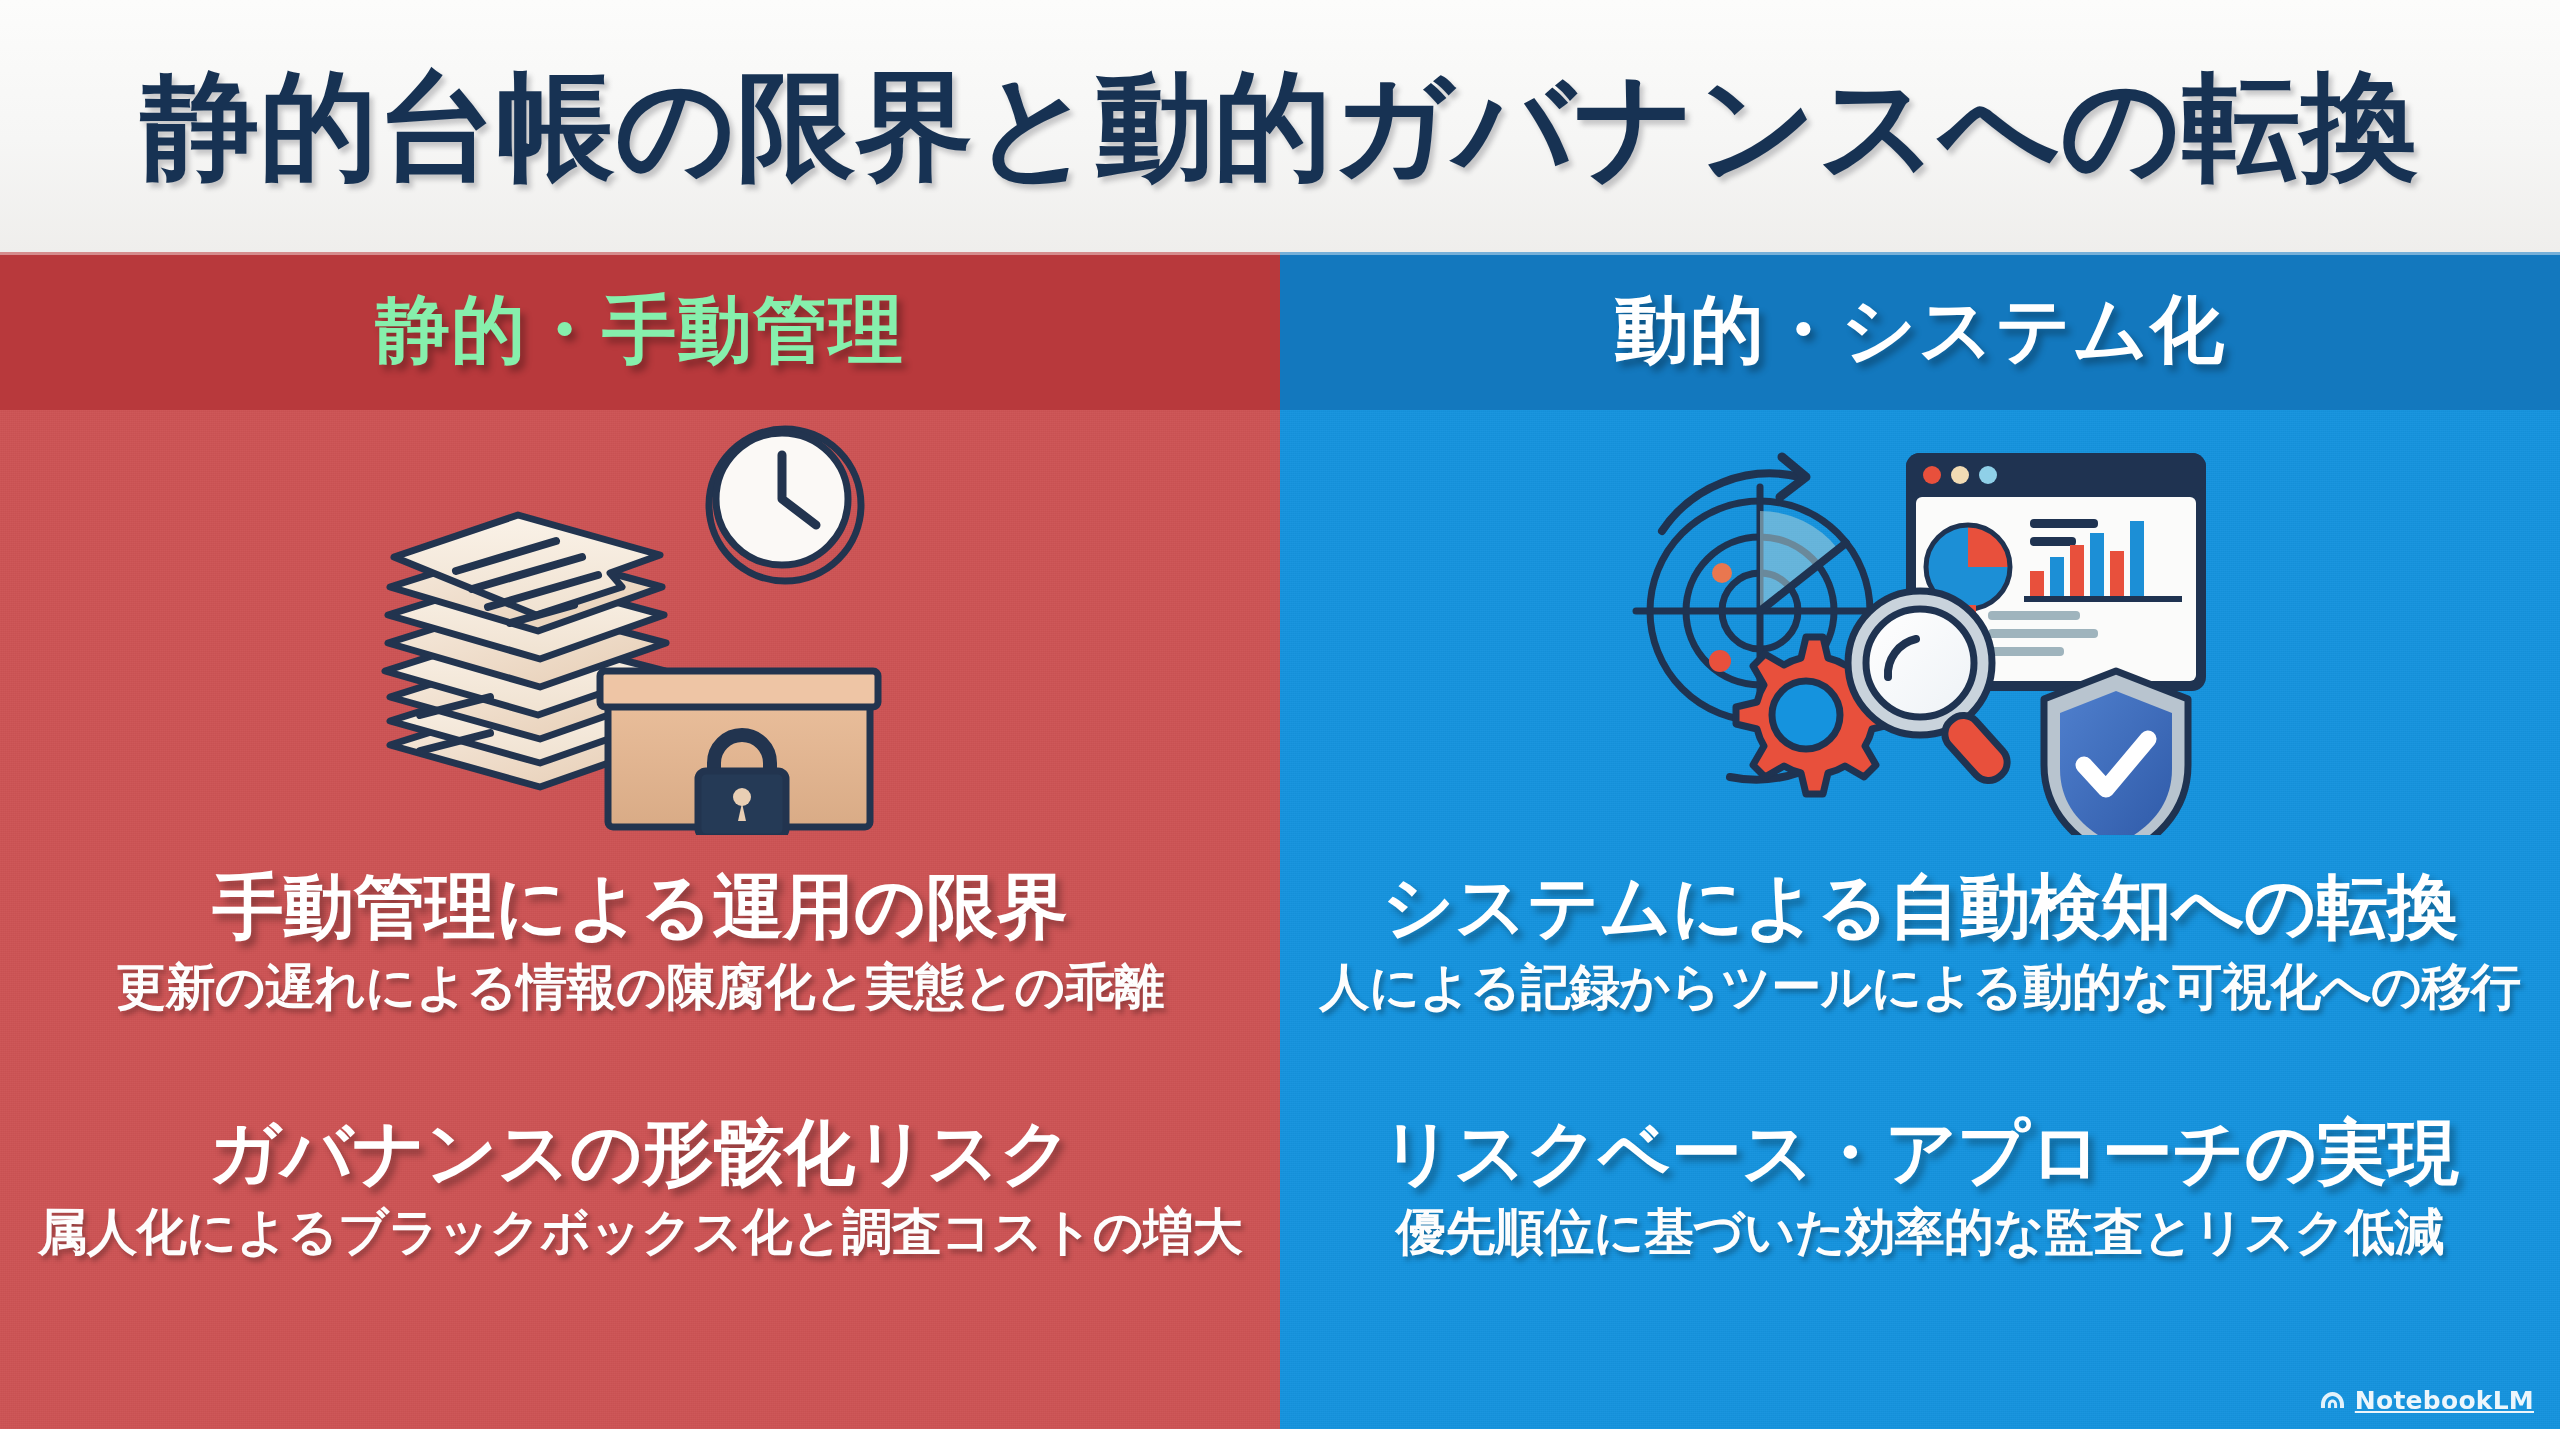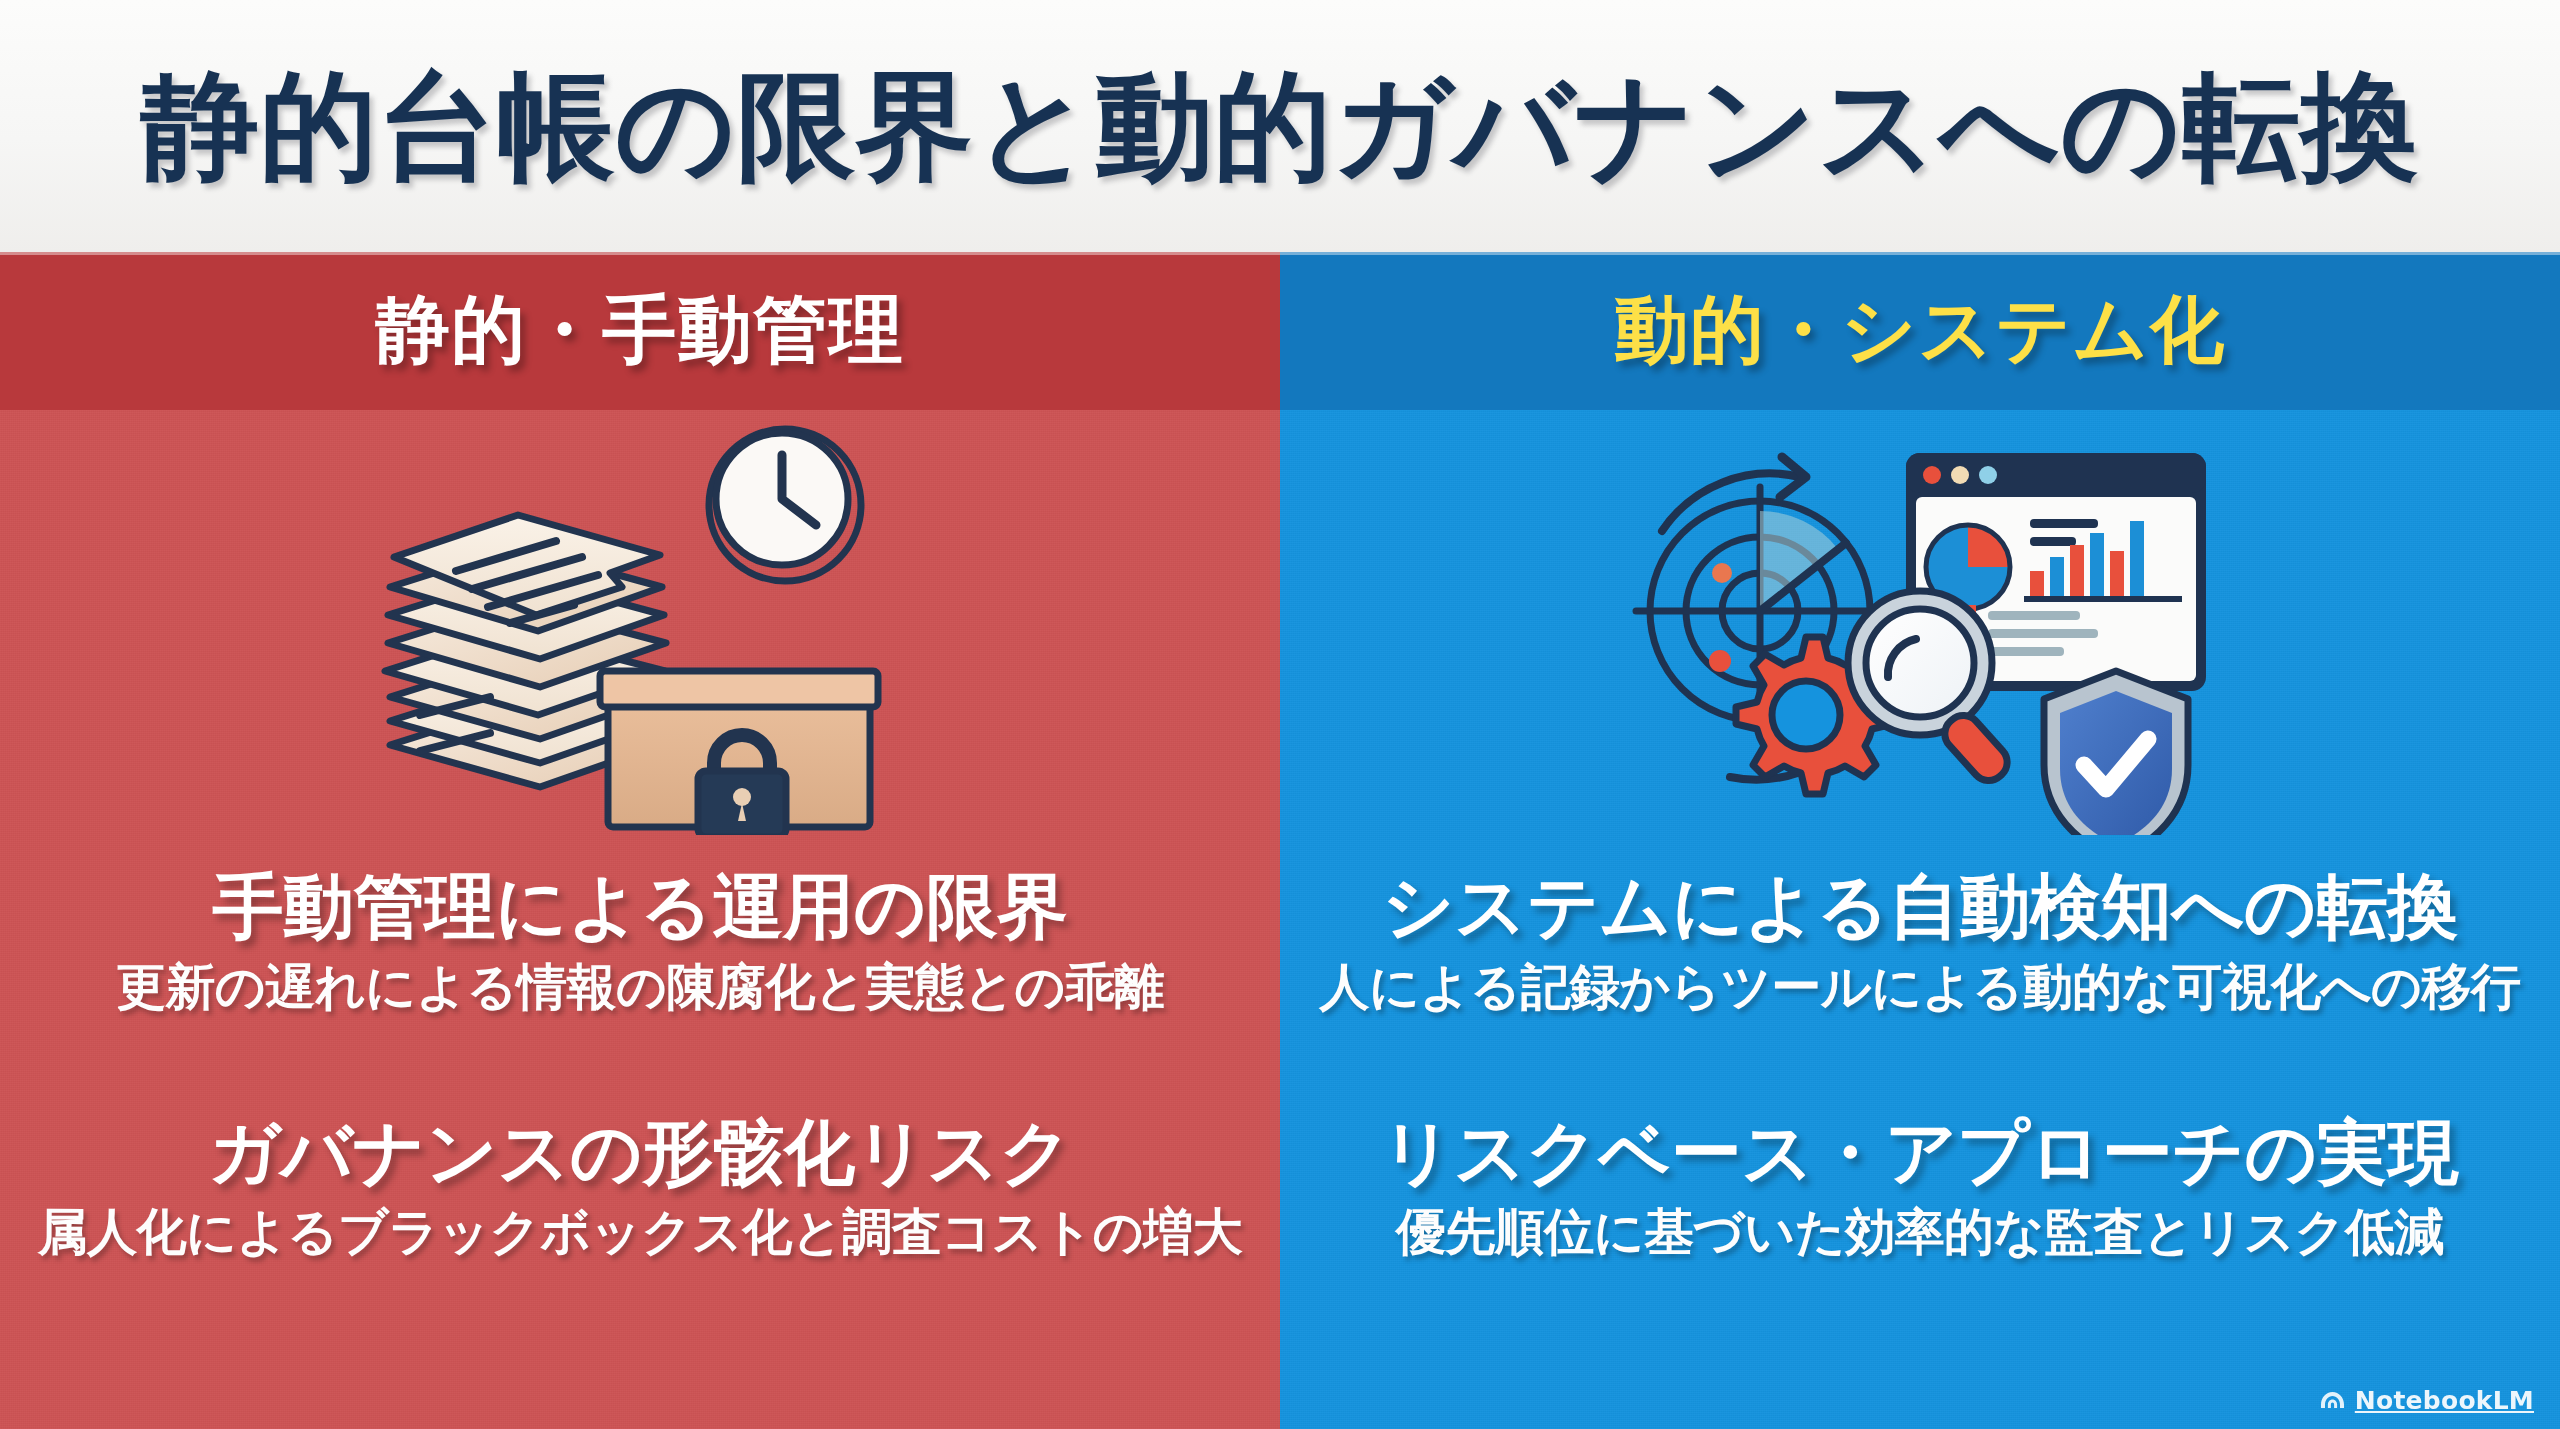--- a/index.html
+++ b/index.html
@@ -81,26 +81,26 @@
     display: flex;
     align-items: center;
     justify-content: center;
   }
   .pane.left  .pane-header { background:#b8393c; }
   .pane.right .pane-header { background:#1378be; }
 
   .pane-header-text {
     font-size: 74px;
     font-weight: 700;
-    color: #ffffff;
+    color: #86efac;
     letter-spacing: 0.02em;
     white-space: nowrap;
     text-shadow: 5px 6px 7px rgba(0,0,0,0.30);
   }
-  .pane.right .pane-header-text { color:#fde047; }
+  .pane.right .pane-header-text { color:#ffffff; }
 
   
   .pane-header::before{
     content:"";
     position:absolute; left:0; right:0; top:0; height:3px;
     background: rgba(255,255,255,0.42);
   }
 
   
   .illo-wrap {

